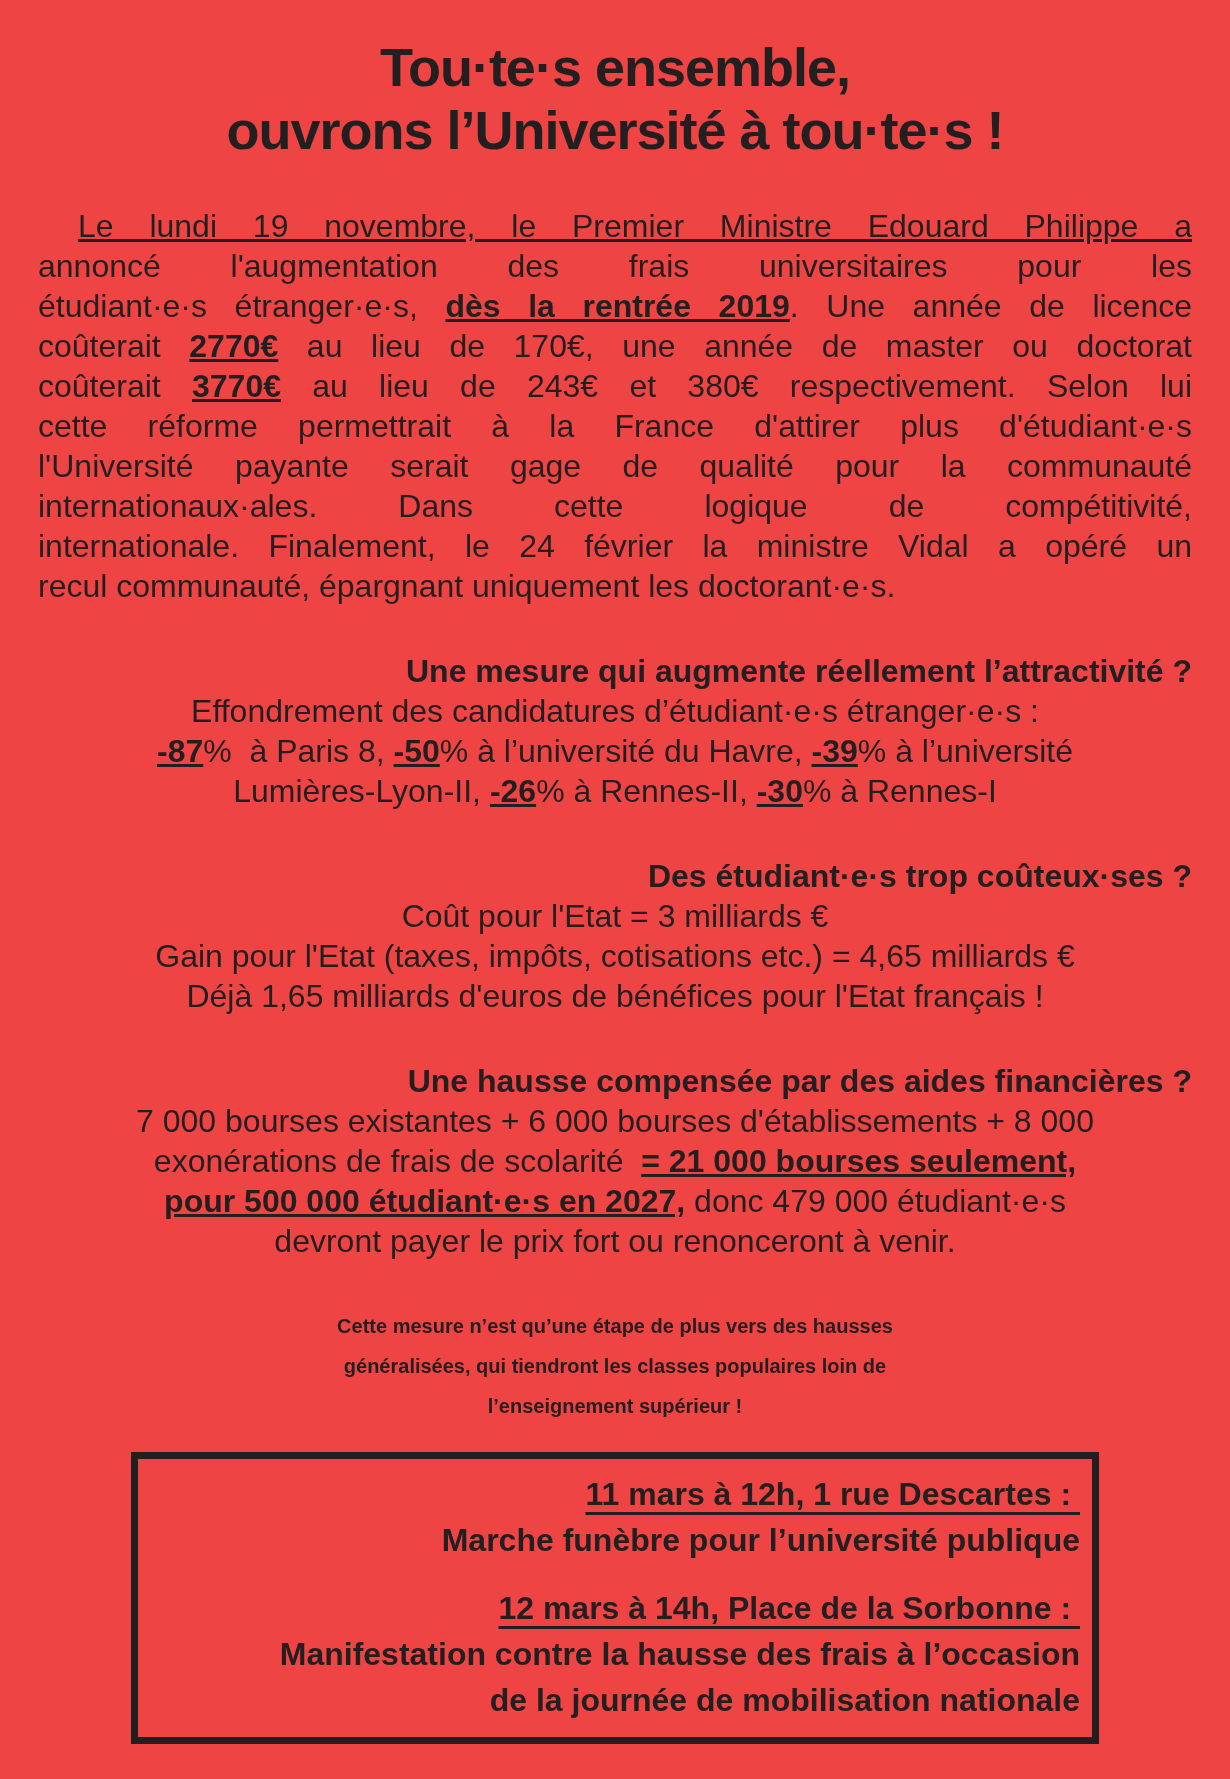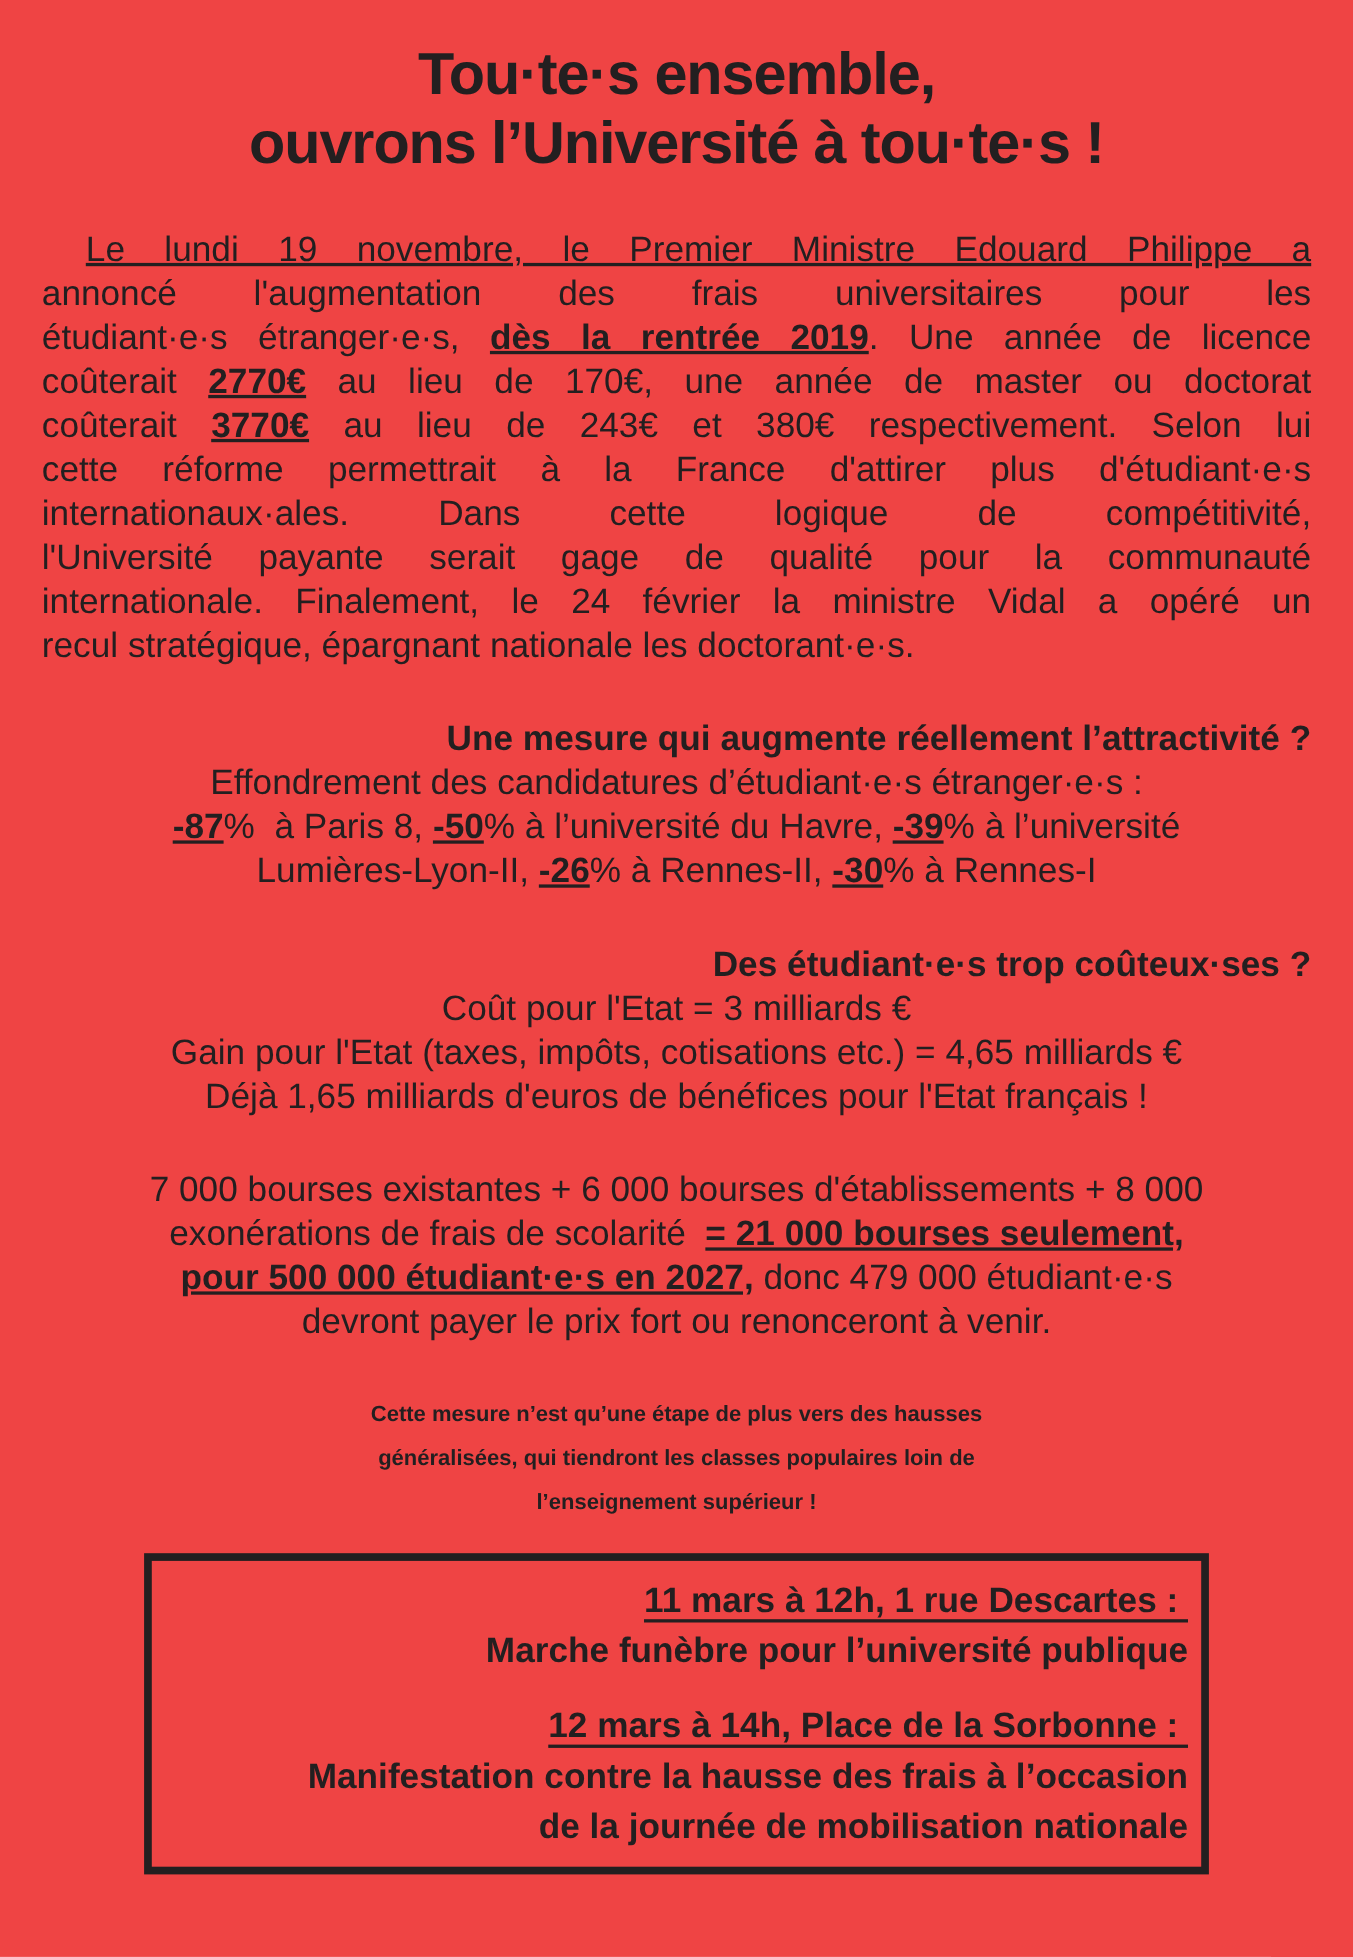--- a/index.html
+++ b/index.html
@@ -91,39 +91,40 @@
       <div>Tou·te·s ensemble,</div>
       <div>ouvrons l’Université à tou·te·s !</div>
     </h1>
   <div class="intro">
       <div class="line justify indent"><span>Le lundi 19 novembre, le Premier Ministre Edouard Philippe a</span></div>
       <div class="line justify"><span>annoncé l'augmentation des frais universitaires pour les</span></div>
       <div class="line justify"><span>étudiant·e·s étranger·e·s, </span><span class="b">dès la rentrée 2019</span><span>. Une année de licence</span></div>
       <div class="line justify"><span>coûterait </span><span class="b">2770€</span><span> au lieu de 170€, une année de master ou doctorat</span></div>
       <div class="line justify"><span>coûterait </span><span class="b">3770€</span><span> au lieu de 243€ et 380€ respectivement. Selon lui</span></div>
       <div class="line justify"><span>cette réforme permettrait à la France d'attirer plus d'étudiant·e·s</span></div>
+      <div class="line justify"><span>l'Université payante serait gage de qualité pour la communauté</span></div>
       <div class="line justify"><span>internationaux·ales. Dans cette logique de compétitivité,</span></div>
-      <div class="line justify"><span>l'Université payante serait gage de qualité pour la communauté</span></div>
       <div class="line justify"><span>internationale. Finalement, le 24 février la ministre Vidal a opéré un</span></div>
-      <div class="line"><span>recul stratégique, épargnant nationale les doctorant·e·s.</span></div>
+      <div class="line"><span>recul communauté, épargnant uniquement les doctorant·e·s.</span></div>
     </div>
   <div>
       <section class="section">
         <h2 class="section-heading">Une mesure qui augmente réellement l’attractivité ?</h2>
         <div><span>Effondrement des candidatures d’étudiant·e·s étranger·e·s :</span></div>
         <div><span class="b">-87</span><span>%&nbsp; à Paris 8, </span><span class="b">-50</span><span>% à l’université du Havre, </span><span class="b">-39</span><span>% à l’université</span></div>
         <div><span>Lumières-Lyon-II, </span><span class="b">-26</span><span>% à Rennes-II, </span><span class="b">-30</span><span>% à Rennes-I</span></div>
       </section>
       <section class="section">
         <h2 class="section-heading">Des étudiant·e·s trop coûteux·ses ?</h2>
         <div><span>Coût pour l'Etat = 3 milliards €</span></div>
         <div><span>Gain pour l'Etat (taxes, impôts, cotisations etc.) = 4,65 milliards €</span></div>
         <div><span>Déjà 1,65 milliards d'euros de bénéfices pour l'Etat français !</span></div>
       </section>
       <section class="section">
+        <h2 class="section-heading">Une hausse compensée par des aides financières ?</h2>
         <div><span>7 000 bourses existantes + 6 000 bourses d'établissements + 8 000</span></div>
         <div><span>exonérations de frais de scolarité&nbsp; </span><span class="b">= 21 000 bourses seulement,</span></div>
         <div><span class="b">pour 500 000 étudiant·e·s en 2027,</span><span> donc 479 000 étudiant·e·s</span></div>
         <div><span>devront payer le prix fort ou renonceront à venir.</span></div>
       </section>
     </div>
   <div class="closing">
       <div>Cette mesure n’est qu’une étape de plus vers des hausses</div>
       <div>généralisées, qui tiendront les classes populaires loin de</div>
       <div>l’enseignement supérieur !</div>

